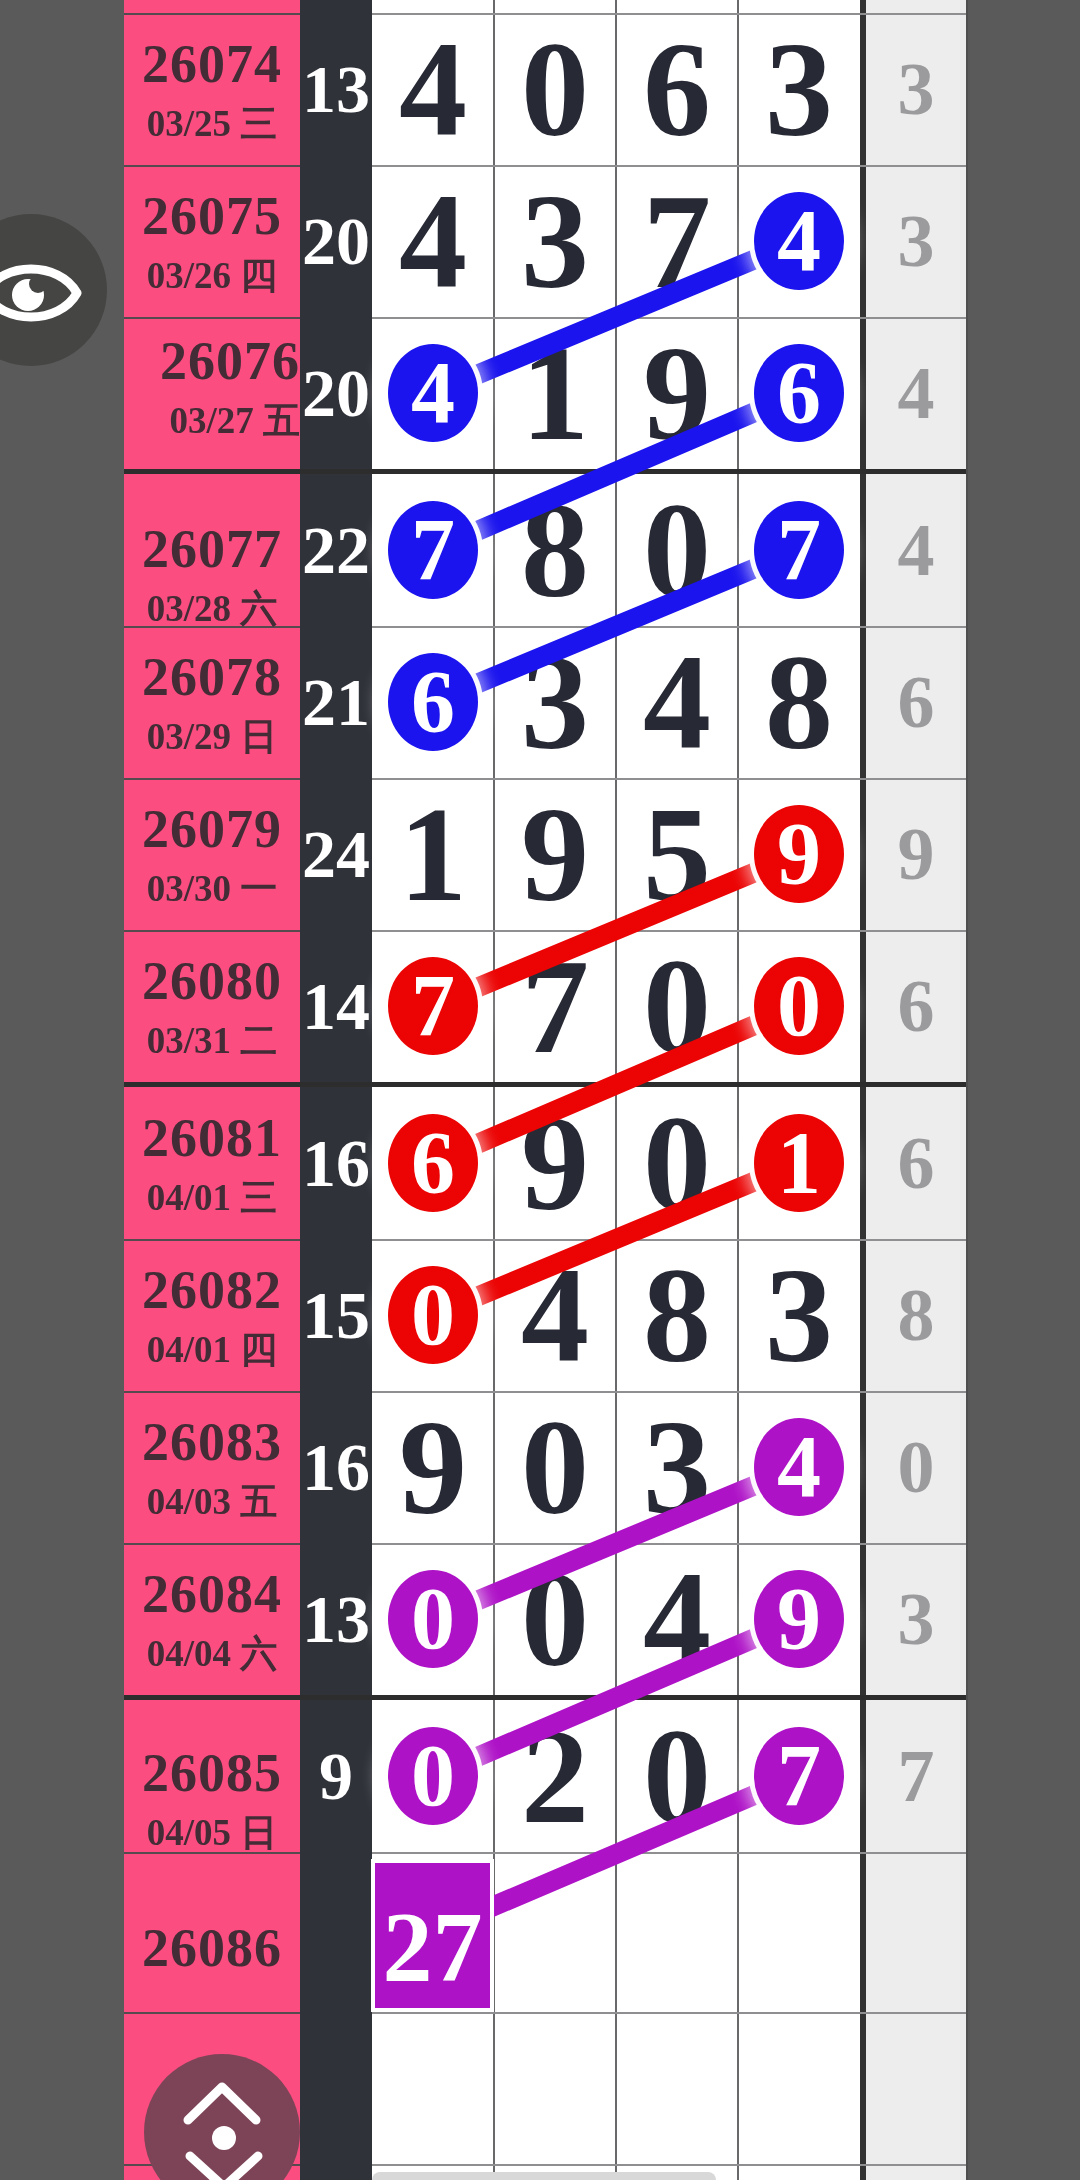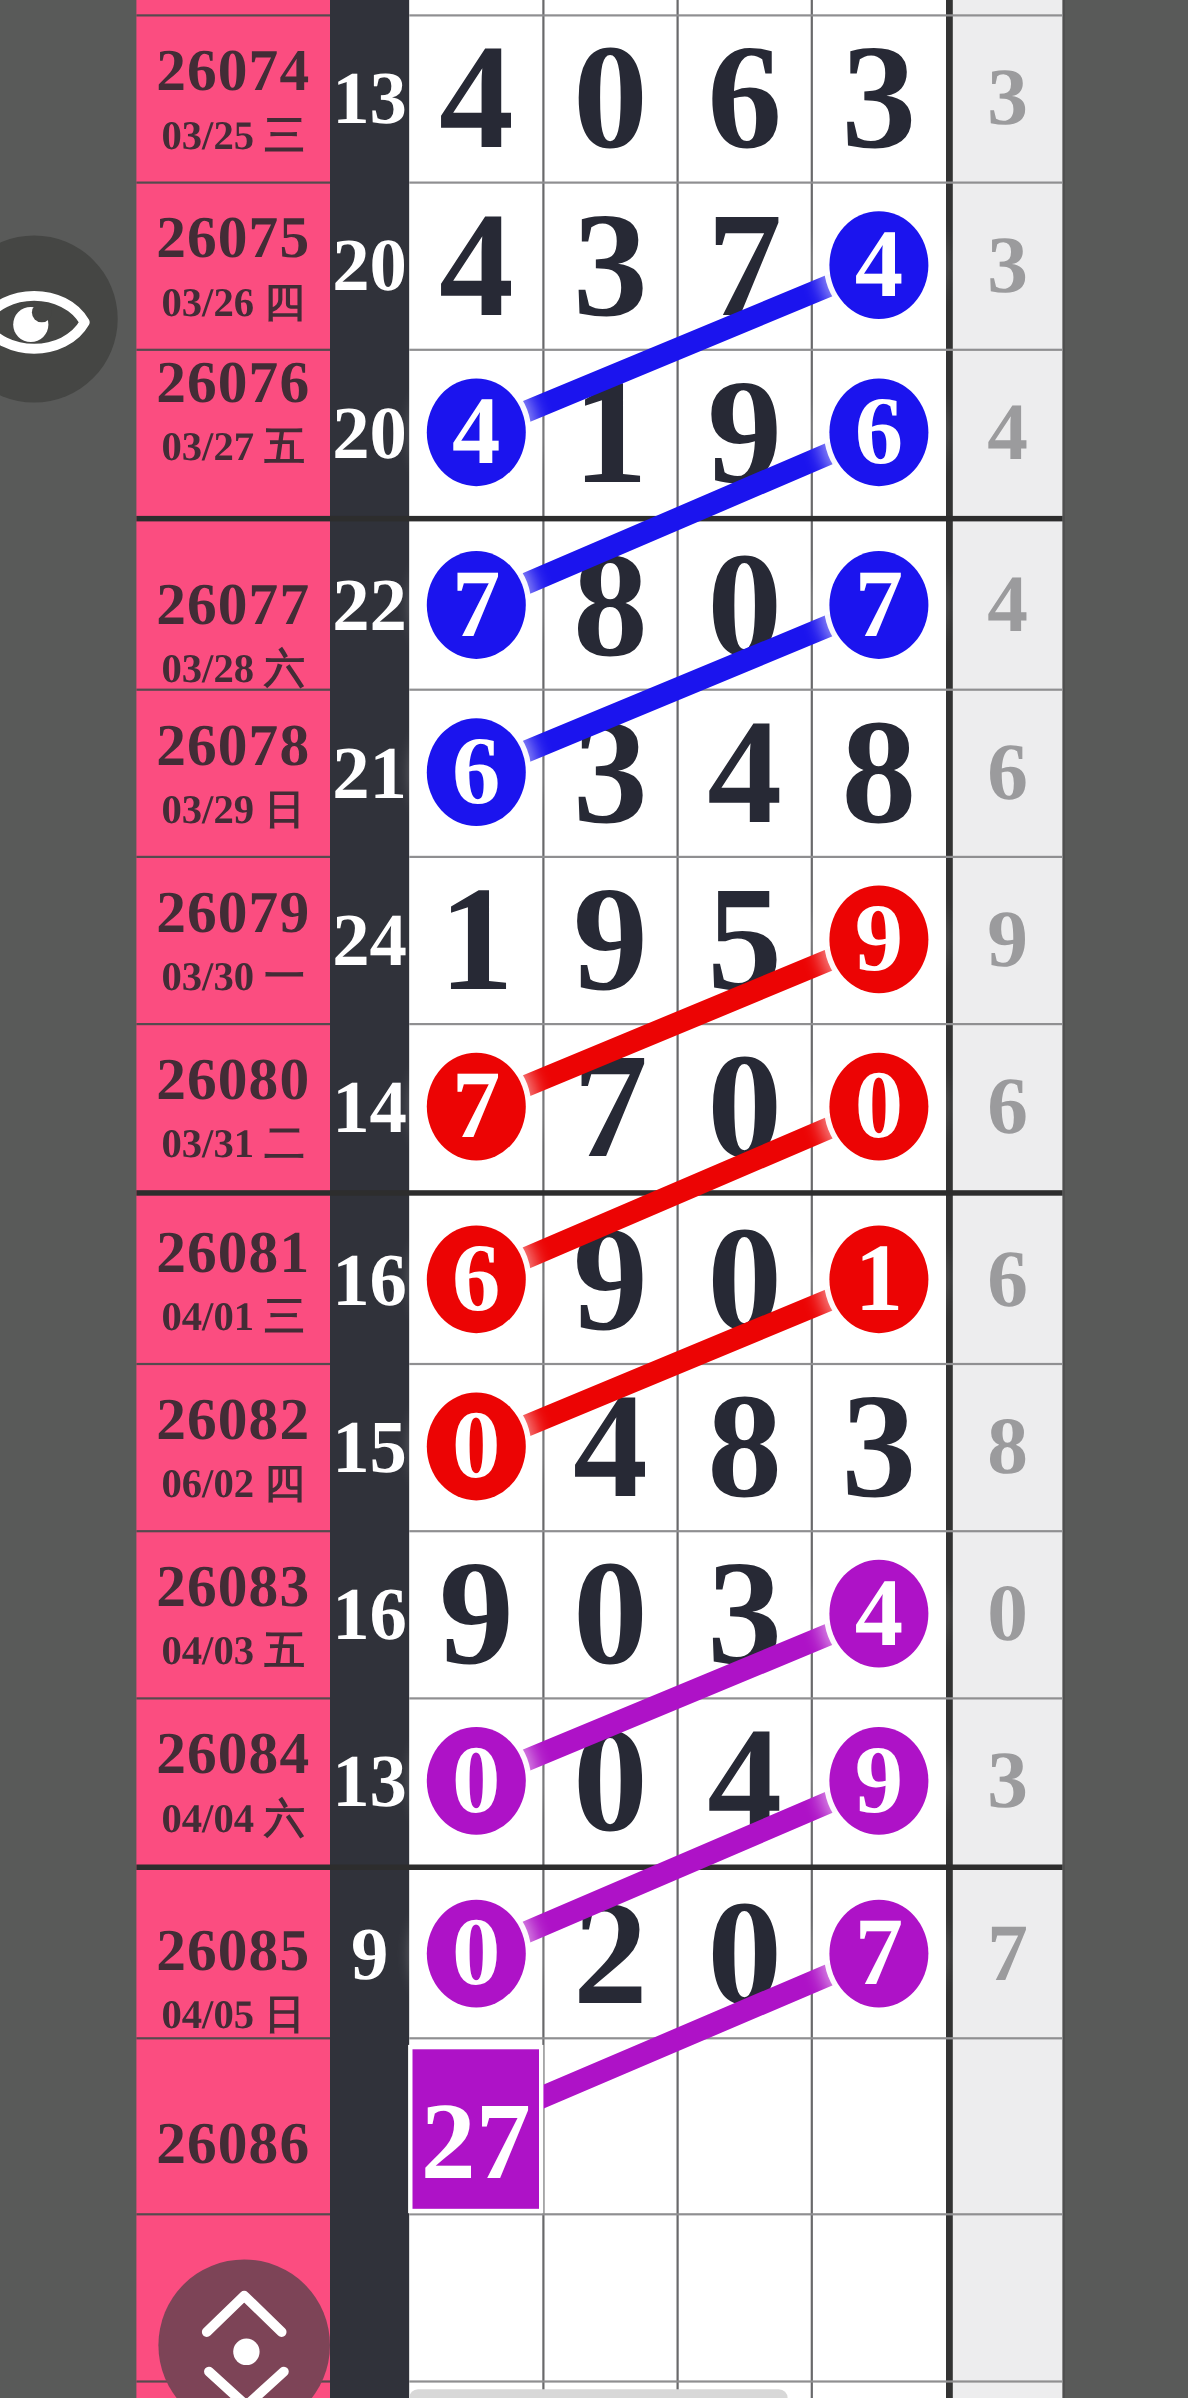--- a/index.html
+++ b/index.html
@@ -97,21 +97,21 @@
       <div class="result-cell" style="top: 13px; height: 152px;">3</div>
       <div class="pink-cell" style="top: 165px; height: 152px;">
         <div class="period">26075</div>
         <div class="date">03/26 四</div>
       </div>
       <div class="sum-cell" style="top: 165px; height: 152px;">20</div>
       <div class="digit-cell" style="left: 372px; width: 122px; top: 165px; height: 152px;">4</div>
       <div class="digit-cell" style="left: 494px; width: 122px; top: 165px; height: 152px;">3</div>
       <div class="digit-cell" style="left: 616px; width: 122px; top: 165px; height: 152px;">7</div>
       <div class="result-cell" style="top: 165px; height: 152px;">3</div>
-      <div class="pink-cell" style="top: 318px; height: 108px;">
+      <div class="pink-cell" style="top: 332px; height: 108px; align-items: flex-end;">
         <div class="period">26076</div>
         <div class="date">03/27 五</div>
       </div>
       <div class="sum-cell" style="top: 317px; height: 152px;">20</div>
       <div class="digit-cell" style="left: 494px; width: 122px; top: 317px; height: 152px;">1</div>
       <div class="digit-cell" style="left: 616px; width: 122px; top: 317px; height: 152px;">9</div>
       <div class="result-cell" style="top: 317px; height: 152px;">4</div>
       <div class="pink-cell" style="top: 474px; height: 152px; margin-top: 24px;">
         <div class="period">26077</div>
         <div class="date">03/28 六</div>
@@ -149,21 +149,21 @@
       <div class="pink-cell" style="top: 1087px; height: 152px;">
         <div class="period">26081</div>
         <div class="date">04/01 三</div>
       </div>
       <div class="sum-cell" style="top: 1087px; height: 152px;">16</div>
       <div class="digit-cell" style="left: 494px; width: 122px; top: 1087px; height: 152px;">9</div>
       <div class="digit-cell" style="left: 616px; width: 122px; top: 1087px; height: 152px;">0</div>
       <div class="result-cell" style="top: 1087px; height: 152px;">6</div>
       <div class="pink-cell" style="top: 1239px; height: 152px;">
         <div class="period">26082</div>
-        <div class="date">06/02 四</div>
+        <div class="date">04/01 四</div>
       </div>
       <div class="sum-cell" style="top: 1239px; height: 152px;">15</div>
       <div class="digit-cell" style="left: 494px; width: 122px; top: 1239px; height: 152px;">4</div>
       <div class="digit-cell" style="left: 616px; width: 122px; top: 1239px; height: 152px;">8</div>
       <div class="digit-cell" style="left: 738px; width: 122px; top: 1239px; height: 152px;">3</div>
       <div class="result-cell" style="top: 1239px; height: 152px;">8</div>
       <div class="pink-cell" style="top: 1391px; height: 152px;">
         <div class="period">26083</div>
         <div class="date">04/03 五</div>
       </div>

